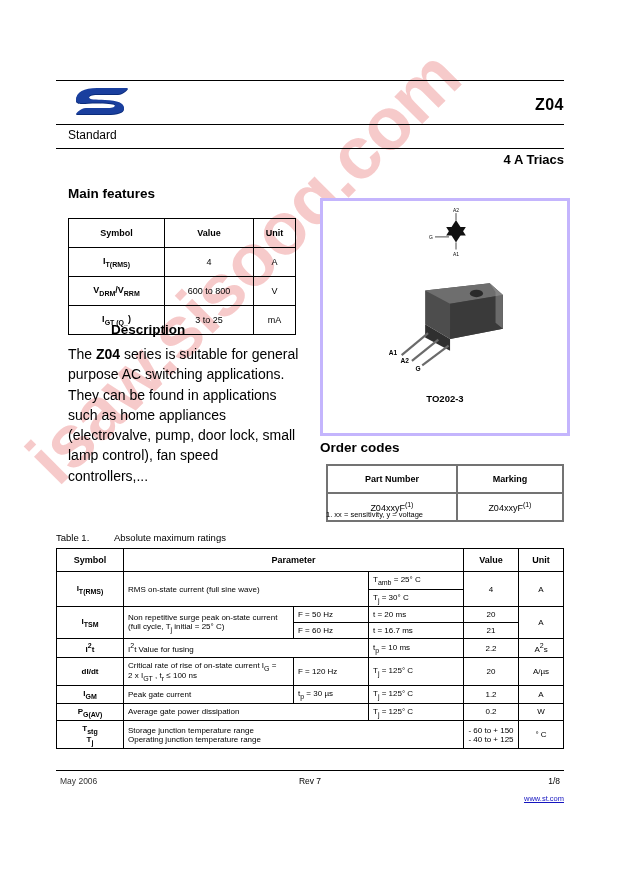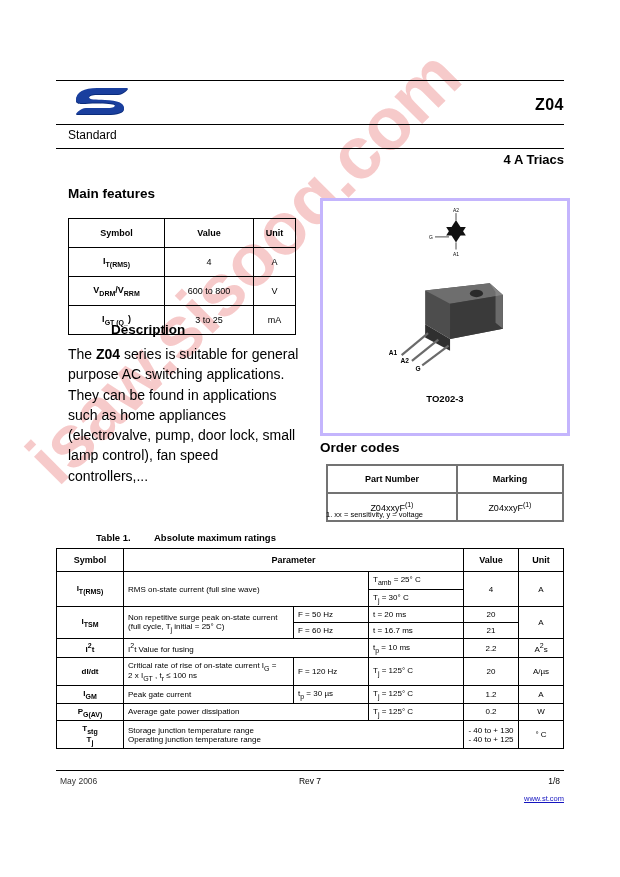--- a/index.html
+++ b/index.html
@@ -77,21 +77,21 @@
   .oc-title{left:320px;top:440px;}
   table.oc{
     position:absolute;left:326px;top:464px;width:238px;
     border-collapse:collapse;font-size:9px;
   }
   table.oc th, table.oc td{border:2px solid #737373;text-align:center;padding:5px 2px;height:16px;}
   table.oc th{font-weight:bold;}
   .oc-note{position:absolute;left:326px;top:510px;font-size:7.5px;text-align:right;}
 
   
-  .t1cap{position:absolute;left:56px;top:532px;font-size:9.5px;font-weight:bold;margin-left:40px;}
+  .t1cap{position:absolute;left:56px;top:532px;font-size:9.5px;font-weight:normal;}
   .t1cap .num{display:inline-block;width:58px;}
   table.amr{
     position:absolute;left:56px;top:548px;width:508px;
     border-collapse:collapse;font-size:8px;
   }
   table.amr th, table.amr td{border:1px solid #000;padding:3px 4px;vertical-align:middle;}
   table.amr th{text-align:center;font-weight:bold;font-size:9px;height:16px;}
   .c-sym{width:58px;text-align:center;font-weight:bold;}
   .c-val{width:46px;text-align:center;}
   .c-unit{width:36px;text-align:center;}
@@ -292,21 +292,21 @@
       <tr>
         <td class="c-sym">
           <span>T</span><sub>stg</sub><br>
           <span>T</span><sub>j</sub>
         </td>
         <td class="param" colspan="3">
           <span>Storage junction temperature range</span><br>
           <span>Operating junction temperature range</span>
         </td>
         <td class="c-val">
-          <span>- 40 to + 130</span><br>
+          <span>- 60 to + 150</span><br>
           <span>- 40 to + 125</span>
         </td>
         <td class="c-unit">° C</td>
       </tr>
     </tbody>
       </table>
 
     <div class="foot-rule"></div>
     <div class="foot-date">May 2006</div>
     <div class="foot-rev">Rev 7</div>

